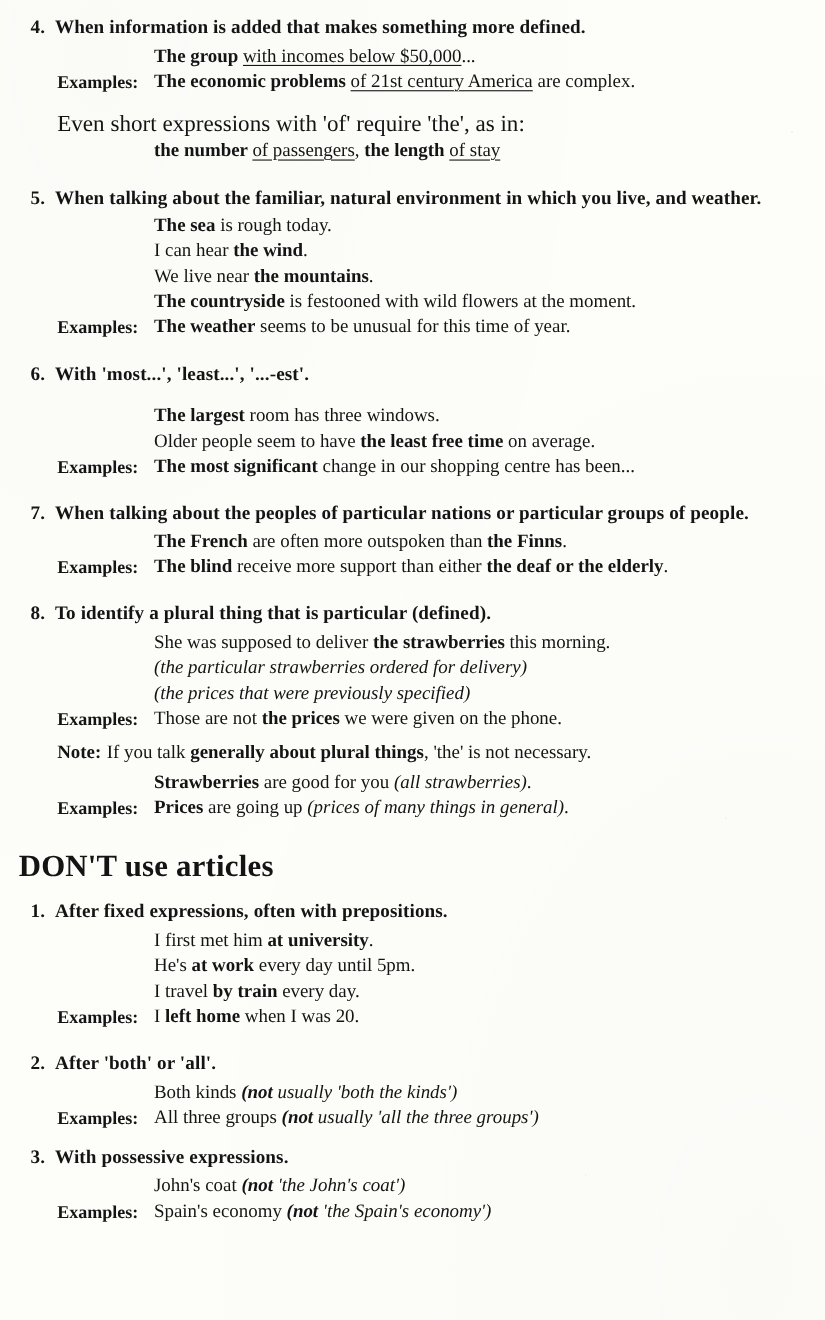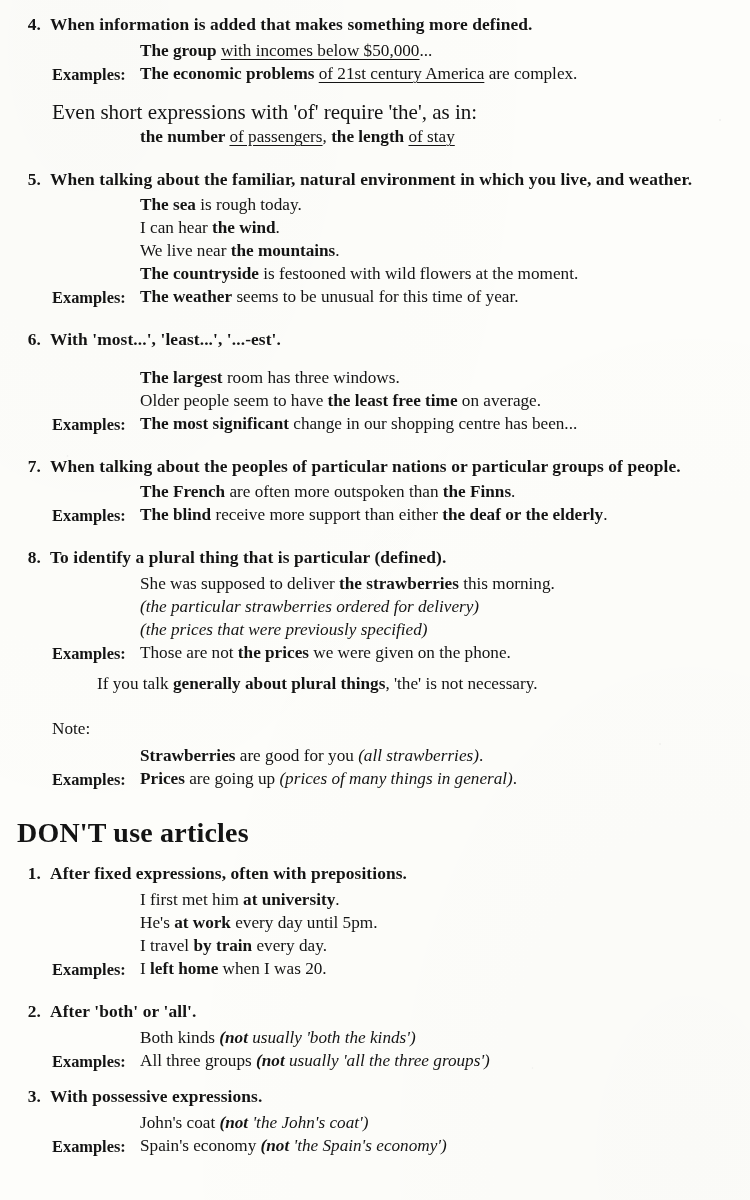--- a/index.html
+++ b/index.html
@@ -82,23 +82,22 @@
 
   .note-row {
     display: flex;
     align-items: flex-start;
     margin-left: 52px;
     font-size: 17.2px;
     line-height: 1.335;
   }
   .note-label {
     flex: 0 0 auto;
-    font-weight: normal;
+    font-weight: bold;
     width: 45px;
-    margin-top: 45px;
   }
 
   b, .b { font-weight: bold; }
   i, .i { font-style: italic; }
   .bi { font-weight: bold; font-style: italic; }
   .u {
     text-decoration: underline;
     text-underline-offset: 2.5px;
     text-decoration-thickness: 1px;
   }

